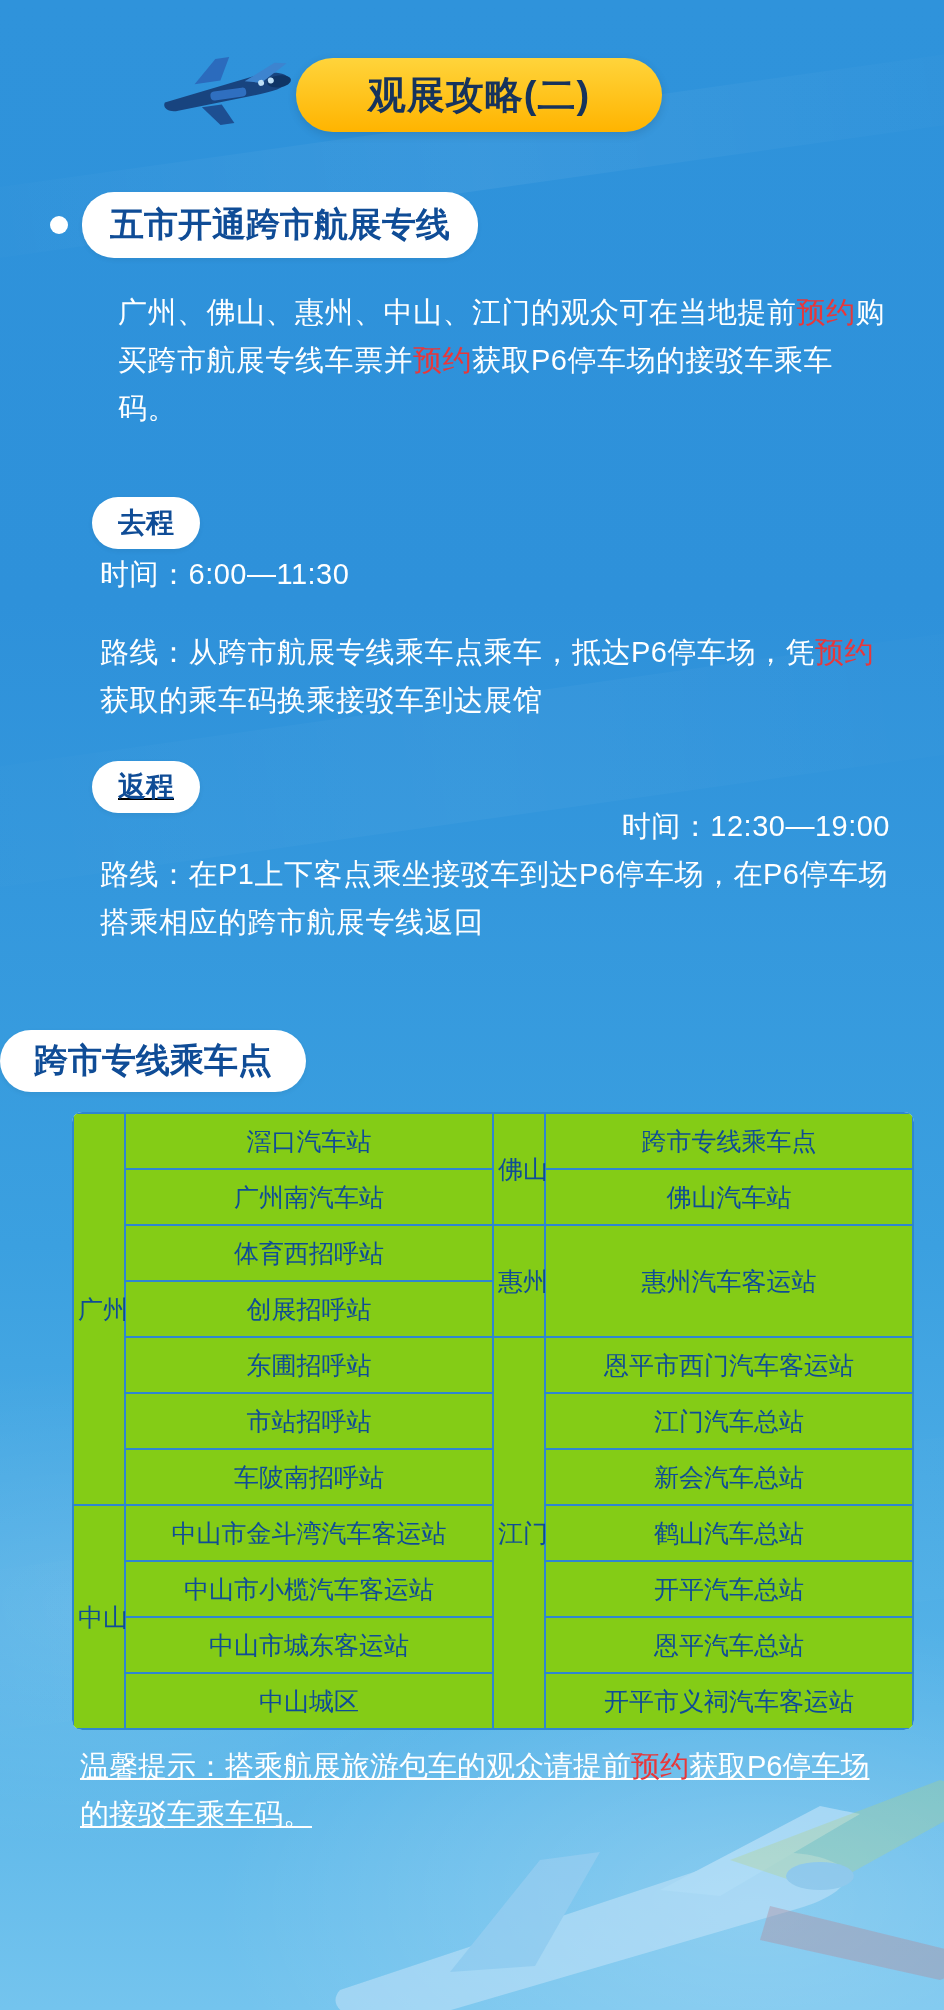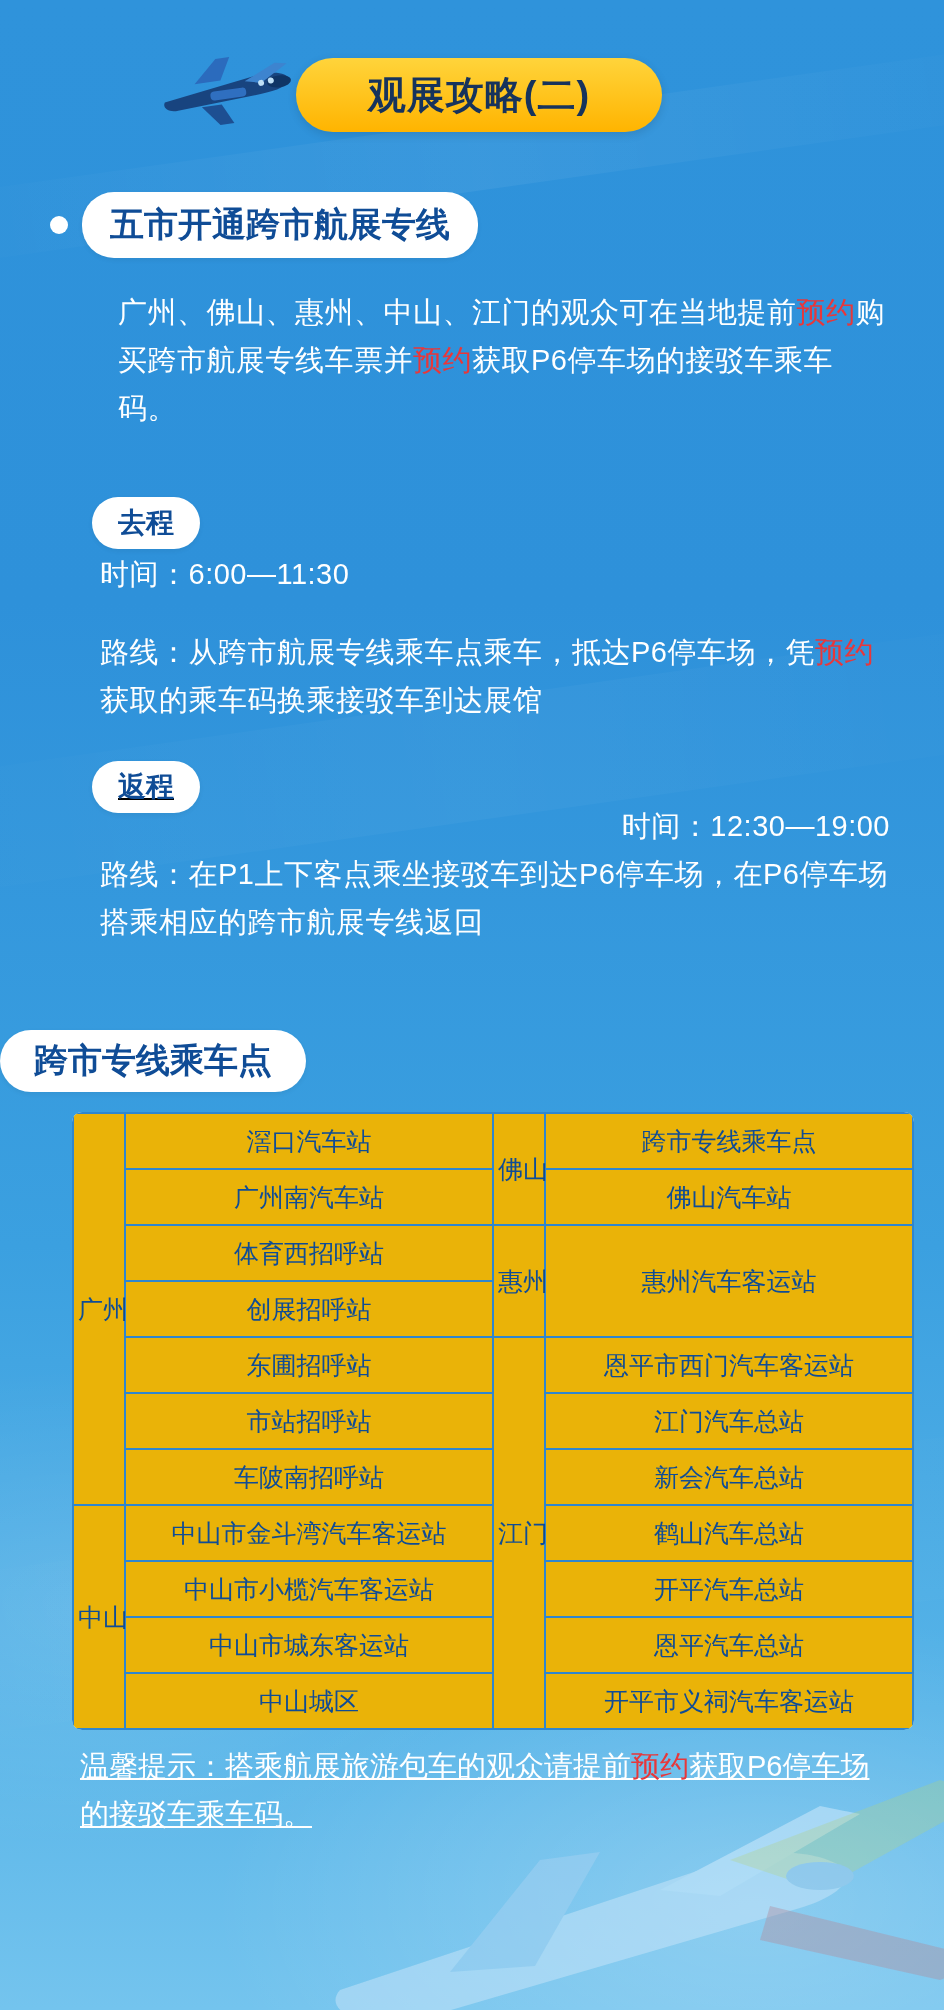--- a/index.html
+++ b/index.html
@@ -155,21 +155,21 @@
     overflow: hidden;
     table-layout: fixed;
   }
   table.stops td {
     border: 2px solid #2f86cf;
     color: #0f4c96;
     font-size: 25px;
     text-align: center;
     height: 54px;
     padding: 0 4px;
-    background: #eab308;
+    background: #84cc16;
     white-space: nowrap;
   }
   td.city {
     width: 42px;
     font-size: 25px;
     line-height: 30px;
     word-break: break-all;
     white-space: normal;
   }
   td.stop {

